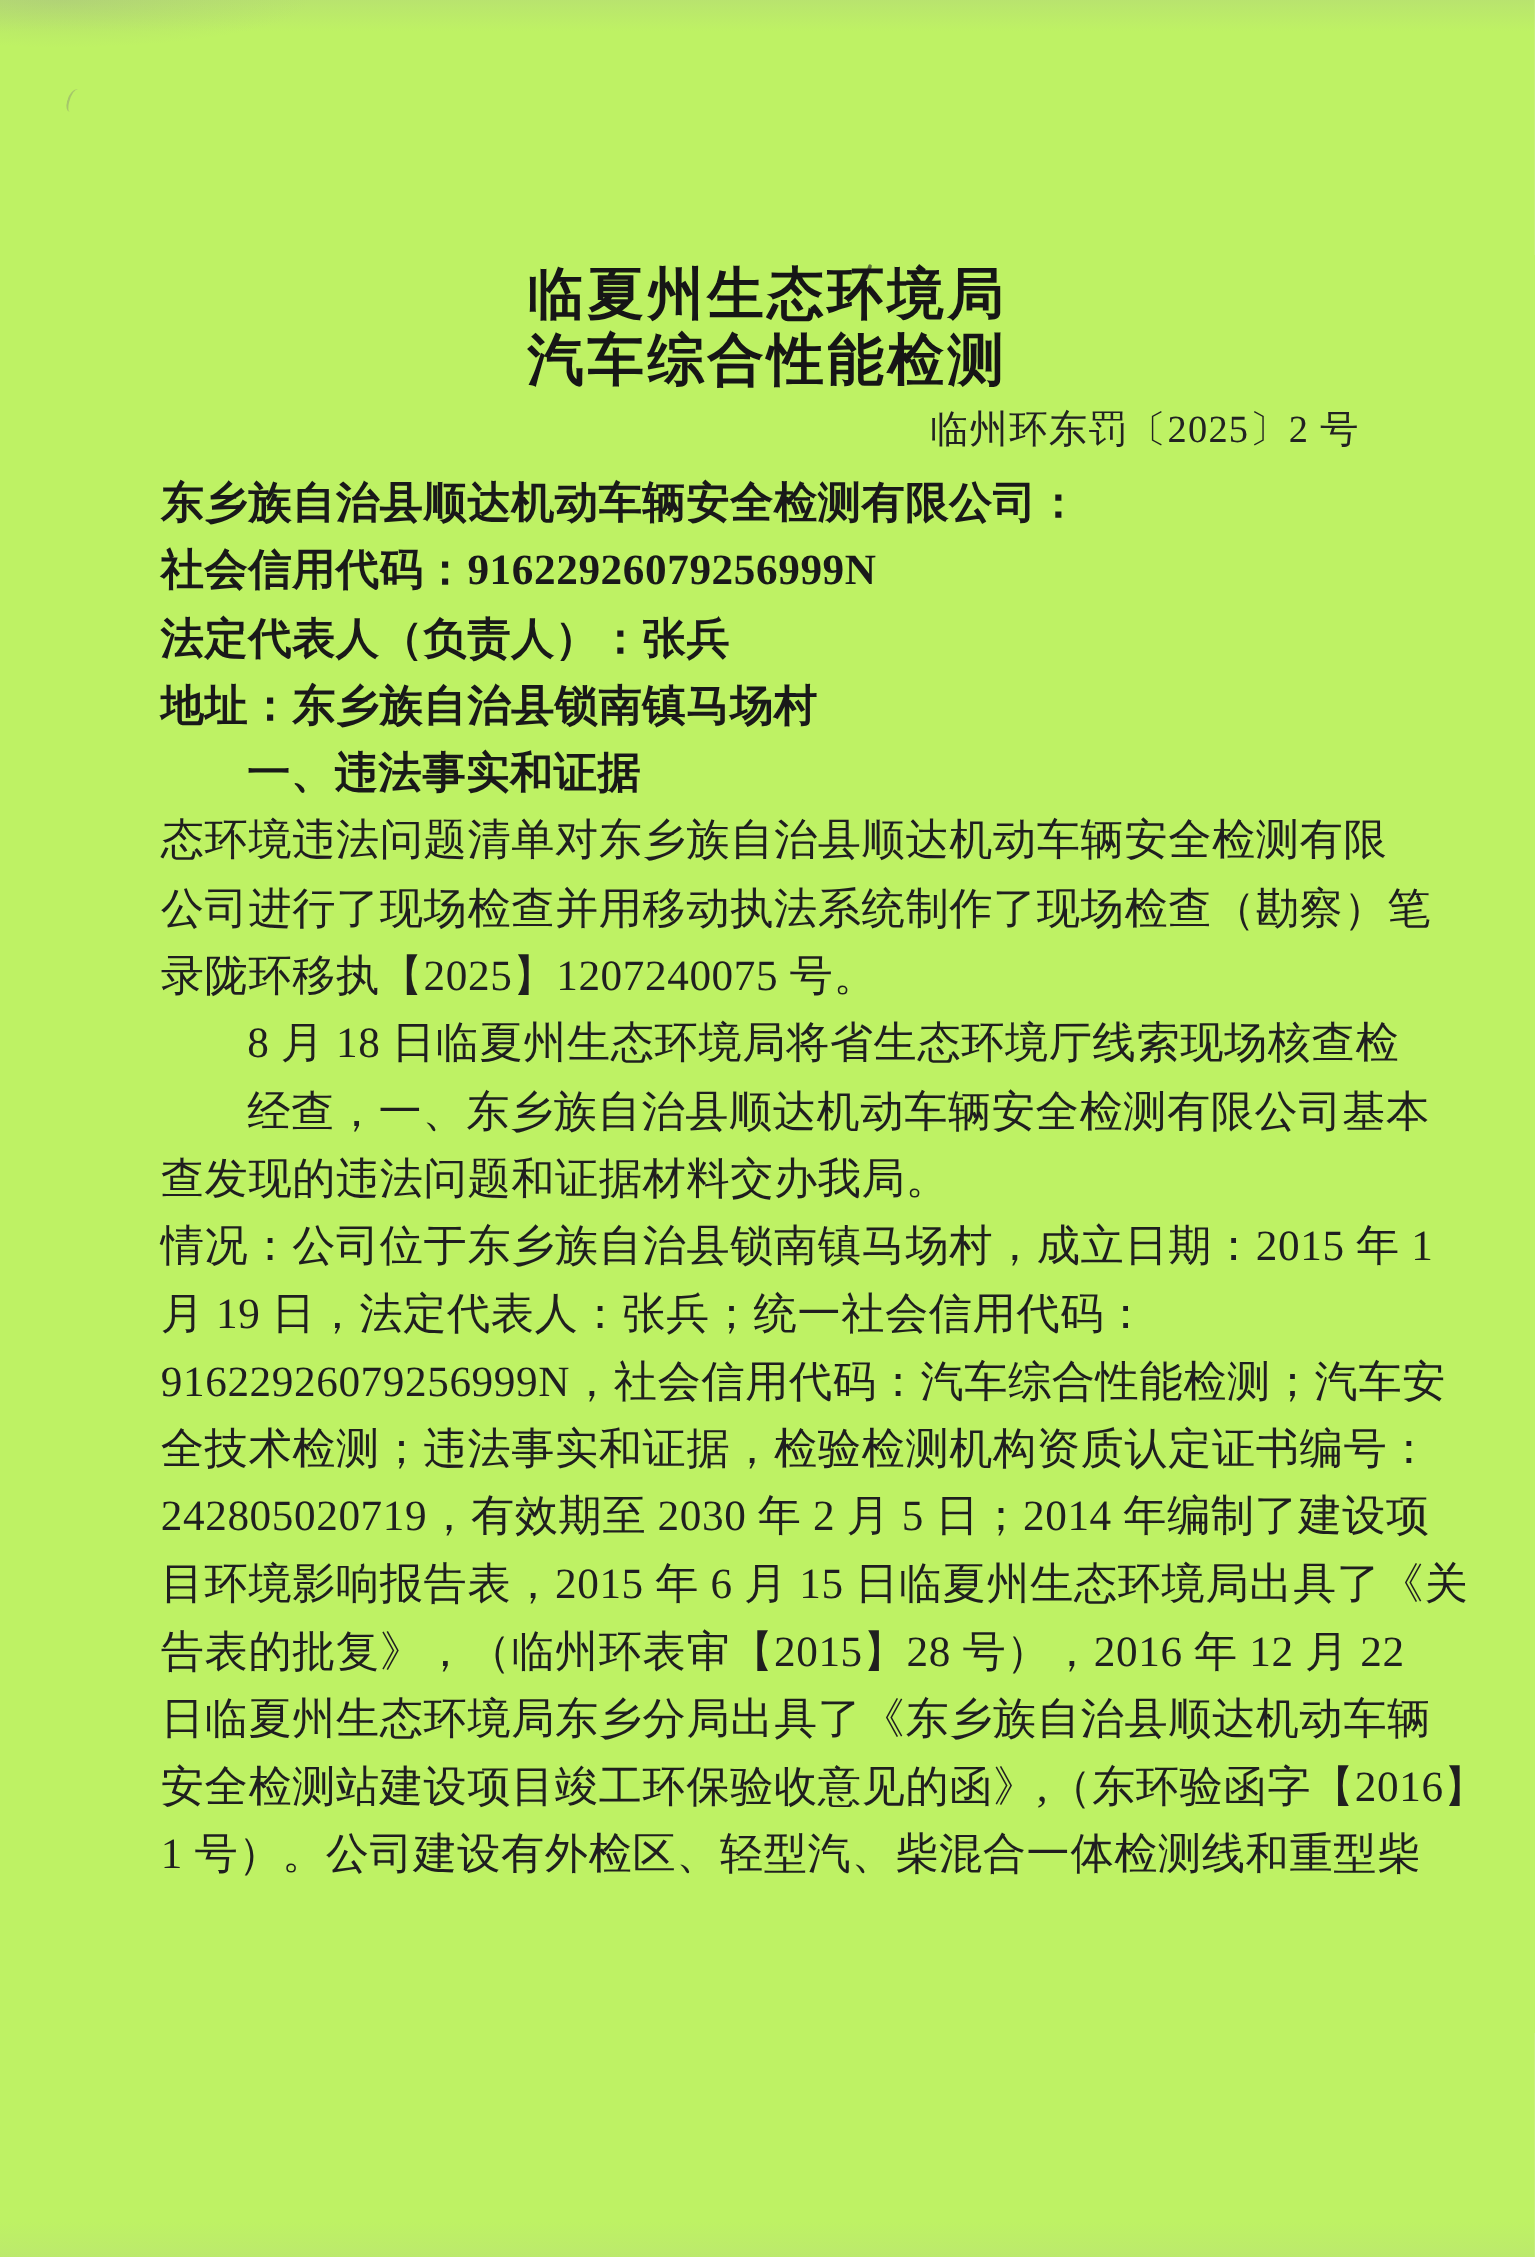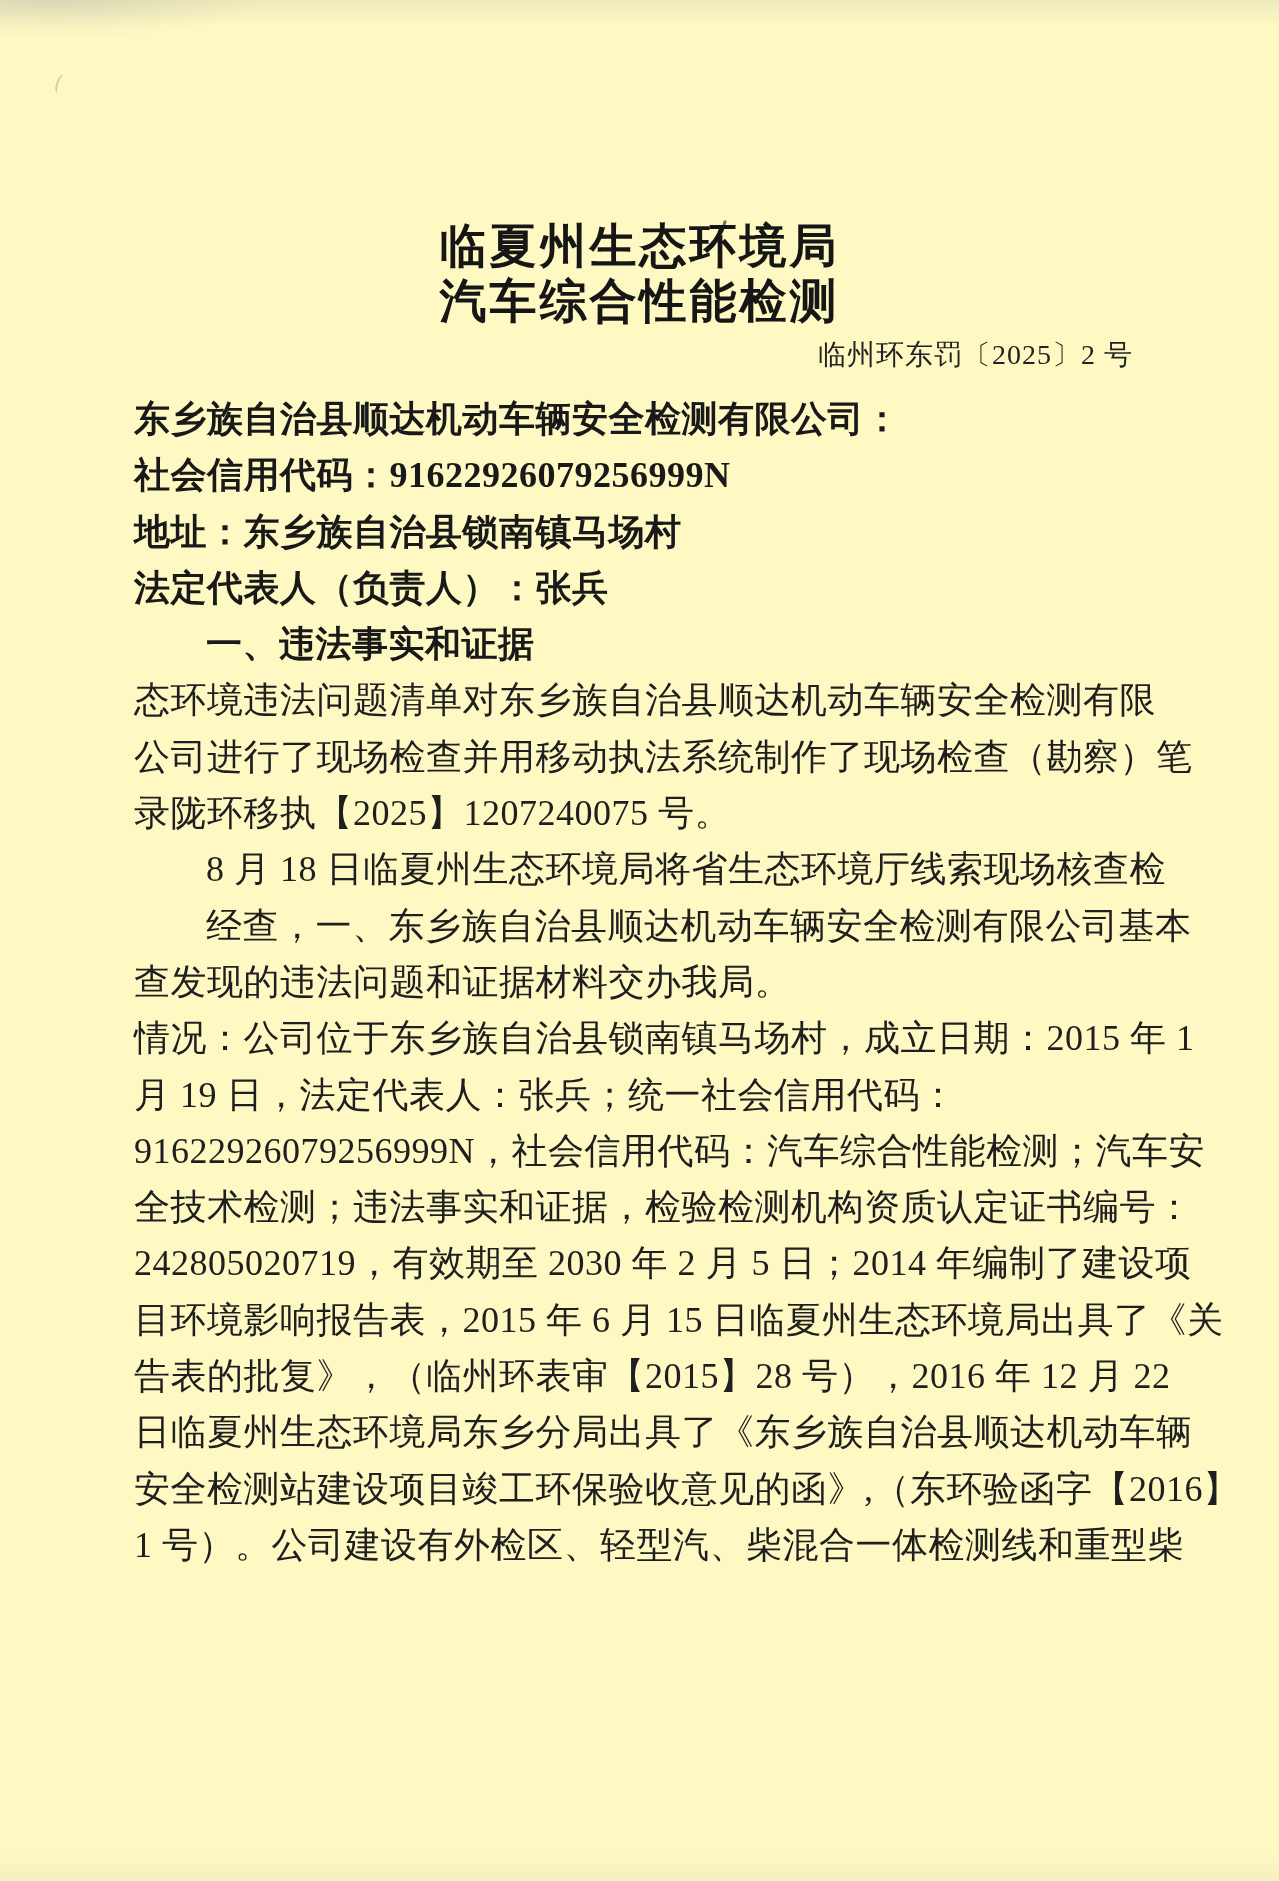--- a/index.html
+++ b/index.html
@@ -4,21 +4,21 @@
 <style>
   html, body { margin: 0; padding: 0; }
   body {
     width: 1279px; height: 1881px;
     background: #e9e9e7;
     font-family: "Liberation Serif", "DejaVu Serif", serif;
   }
   .page {
     position: relative;
     width: 1279px; height: 1881px;
-    background: #fef9c3;
+    background: #bef264;
     overflow: hidden;
     color: #1e1e1e;
   }
   
   .scan-shade-top {
     position: absolute; top: 0; left: 0; right: 0; height: 26px;
     background: linear-gradient(180deg, rgba(160,160,158,0.18), rgba(160,160,158,0));
     pointer-events: none;
   }
   .scan-shade-topleft {
@@ -46,21 +46,21 @@
   .title-block {
     position: absolute; top: 219px; left: 0; width: 100%;
     text-align: center;
     font-size: 47px; font-weight: 700;
     line-height: 55px;
     letter-spacing: 3px;
     color: #161616;
   }
   .doc-number {
     position: absolute; top: 336px; right: 146px;
-    font-size: 28px;
+    font-size: 32px;
     letter-spacing: 1px;
     color: #222;
   }
   .body-text {
     position: absolute; top: 391px; left: 124px; width: 1014px;
     font-size: 36px;
     letter-spacing: 0.5px;
     color: #1f1f1f;
   }
   .body-line {
@@ -86,22 +86,22 @@
   <div class="title-block">
     <div>临夏州生态环境局</div>
     <div>汽车综合性能检测</div>
   </div>
 
   <div class="doc-number">临州环东罚〔2025〕2 号</div>
 
   <div class="body-text">
       <div class="body-line bold">东乡族自治县顺达机动车辆安全检测有限公司：</div>
       <div class="body-line bold">社会信用代码：91622926079256999N</div>
+      <div class="body-line bold">法定代表人（负责人）：张兵</div>
       <div class="body-line bold">地址：东乡族自治县锁南镇马场村</div>
-      <div class="body-line bold">法定代表人（负责人）：张兵</div>
       <div class="body-line indent bold">一、违法事实和证据</div>
       <div class="body-line">态环境违法问题清单对东乡族自治县顺达机动车辆安全检测有限</div>
       <div class="body-line">公司进行了现场检查并用移动执法系统制作了现场检查（勘察）笔</div>
       <div class="body-line">录陇环移执【2025】1207240075 号。</div>
       <div class="body-line indent">8 月 18 日临夏州生态环境局将省生态环境厅线索现场核查检</div>
       <div class="body-line indent">经查，一、东乡族自治县顺达机动车辆安全检测有限公司基本</div>
       <div class="body-line">查发现的违法问题和证据材料交办我局。</div>
       <div class="body-line">情况：公司位于东乡族自治县锁南镇马场村，成立日期：2015 年 1</div>
       <div class="body-line">月 19 日，法定代表人：张兵；统一社会信用代码：</div>
       <div class="body-line">91622926079256999N，社会信用代码：汽车综合性能检测；汽车安</div>

